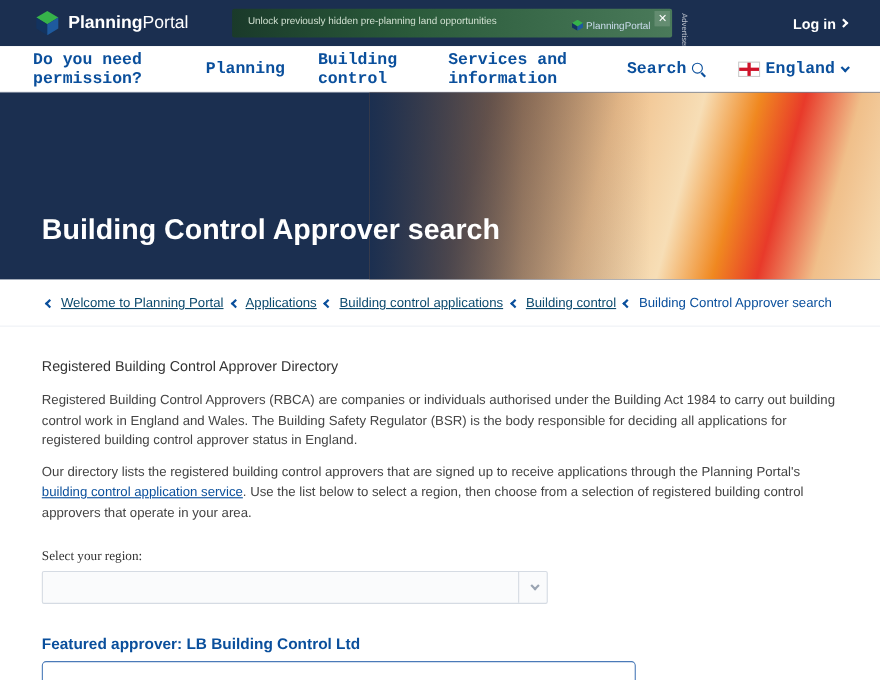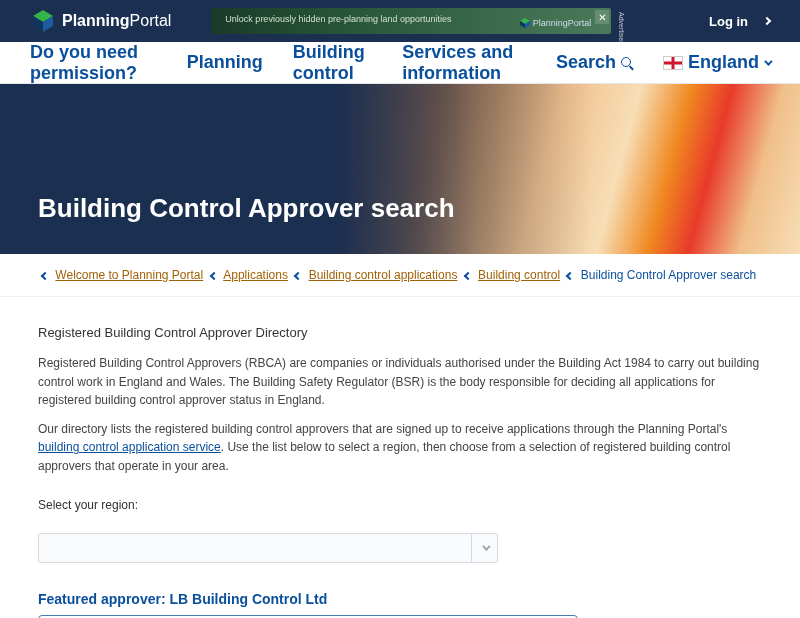--- a/index.html
+++ b/index.html
@@ -7,43 +7,43 @@
 .top-header { background: #1b2f50; color: #fff; display: flex; align-items: center; padding: 8px 30px; gap: 20px; }
 .logo { display: flex; align-items: center; gap: 6px; font-size: 16px; }
 .logo-icon svg { display: block; }
 .logo b { font-weight: 700; }
 .ad-banner { flex: 1; max-width: 400px; margin-left: 20px; position: relative; background: linear-gradient(90deg, #1a3a2a 0%, #2a5a3a 40%, #4a7a5a 100%); padding: 6px 14px 10px; border-radius: 2px; }
 .ad-close { position: absolute; top: 2px; right: 2px; width: 14px; height: 14px; background: rgba(255,255,255,0.15); display: flex; align-items: center; justify-content: center; font-size: 10px; cursor: pointer; }
 .ad-sponsor { position: absolute; right: -14px; top: 4px; font-size: 7px; writing-mode: vertical-rl; opacity: 0.7; }
 .ad-title { font-weight: 700; font-size: 15px; color: #fff; }
 .ad-sub { font-size: 9px; color: #d0e0d0; }
 .ad-brand { position: absolute; right: 20px; bottom: 6px; font-size: 9px; color: #cde; display: flex; align-items: center; gap: 3px; }
-.login { margin-left: auto; display: flex; align-items: center; gap: 16px; font-weight: 700; font-size: 13px; cursor: pointer; }
-.main-nav { background: #fff; border-bottom: 1px solid #e5e7eb; display: flex; align-items: center; padding: 0 30px; height: 42px; font-size: 18px; }
+.login { margin-left: auto; display: flex; align-items: center; gap: 4px; font-weight: 700; font-size: 13px; cursor: pointer; }
+.main-nav { background: #fff; border-bottom: 1px solid #e5e7eb; display: flex; align-items: center; padding: 0 30px; height: 42px; font-size: 15px; font-family: Liberation Mono, monospace; }
 .main-nav a { color: #0a4f9c; font-weight: 600; text-decoration: none; margin-right: 30px; }
 .nav-right { margin-left: auto; display: flex; align-items: center; gap: 30px; }
 .nav-search, .nav-region { color: #0a4f9c; font-weight: 600; display: flex; align-items: center; gap: 5px; cursor: pointer; }
 .flag { width: 20px; height: 14px; background: #fff; position: relative; border: 0.5px solid #ccc; }
 .flag::before { content: ""; position: absolute; left: 0; right: 0; top: 50%; transform: translateY(-50%); height: 3px; background: #cf142b; }
 .flag::after { content: ""; position: absolute; top: 0; bottom: 0; left: 50%; transform: translateX(-50%); width: 3px; background: #cf142b; }
 .hero { position: relative; background: #1b2f50; color: #fff; height: 170px; display: flex; align-items: flex-end; padding: 0 38px 30px; overflow: hidden; }
 .hero-bg { position: absolute; right: 0; top: 0; bottom: 0; width: 58%; background:
   linear-gradient(90deg, #1b2f50 0%, rgba(27,47,80,0.3) 30%, rgba(27,47,80,0) 55%),
   linear-gradient(105deg, #7a553a 0%, #a06e47 22%, #f0bf8a 45%, #f7deb6 60%, #f08820 70%, #e83a2a 78%, #f0bf8a 88%, #f7deb6 100%);
 }
 .hero h1 { position: relative; font-size: 26px; font-weight: 700; }
 .breadcrumbs { background: #fff; padding: 14px 38px; font-size: 12px; color: #0a4f9c; border-bottom: 1px solid #eef1f5; }
-.breadcrumbs a { color: #a16207; text-decoration: underline; }
+.breadcrumbs a { color: #0c4a6e; text-decoration: underline; }
 .breadcrumbs .sep { color: #0a4f9c; margin: 0 4px; font-weight: 700; }
 .breadcrumbs .current { color: #0a4f9c; text-decoration: none; }
 .content { padding: 28px 38px; }
 .content h3 { font-size: 13px; font-weight: 400; margin-bottom: 14px; }
 .content p { font-size: 12px; line-height: 1.55; color: #444; margin-bottom: 10px; }
 .content p a { color: #0a4f9c; text-decoration: underline; }
-.region-label { font-size: 12px; color: #333; margin-top: 22px; margin-bottom: 21px; }
+.region-label { font-size: 12px; color: #333; margin-top: 22px; margin-bottom: 6px; font-family: Liberation Serif, serif; }
 .region-select { width: 460px; height: 30px; border: 1px solid #d5dbe3; border-radius: 2px; display: flex; align-items: center; background: #fafbfc; cursor: pointer; }
 .region-select .handle { width: 26px; height: 100%; border-left: 1px solid #d5dbe3; margin-left: auto; display: flex; align-items: center; justify-content: center; color: #9aa4b2; font-size: 10px; }
 .featured-title { color: #0a4f9c; font-weight: 700; font-size: 14px; margin-top: 28px; margin-bottom: 8px; }
 .featured-box { border: 1px solid #4a7ab8; border-radius: 4px; padding: 14px 16px; display: flex; align-items: flex-start; gap: 24px; width: 540px; position: relative; }
 .chev { display: inline-block; width: 6px; height: 6px; border-right: 2px solid currentColor; border-bottom: 2px solid currentColor; }
 .chev.down { transform: rotate(45deg) translateY(-2px); }
 .chev.right { transform: rotate(-45deg); }
 .chev.left { transform: rotate(135deg); }
 .search-icon { width: 12px; height: 12px; position: relative; }
 .search-icon::before { content: ""; position: absolute; width: 8px; height: 8px; border: 1.5px solid #0a4f9c; border-radius: 50%; }

